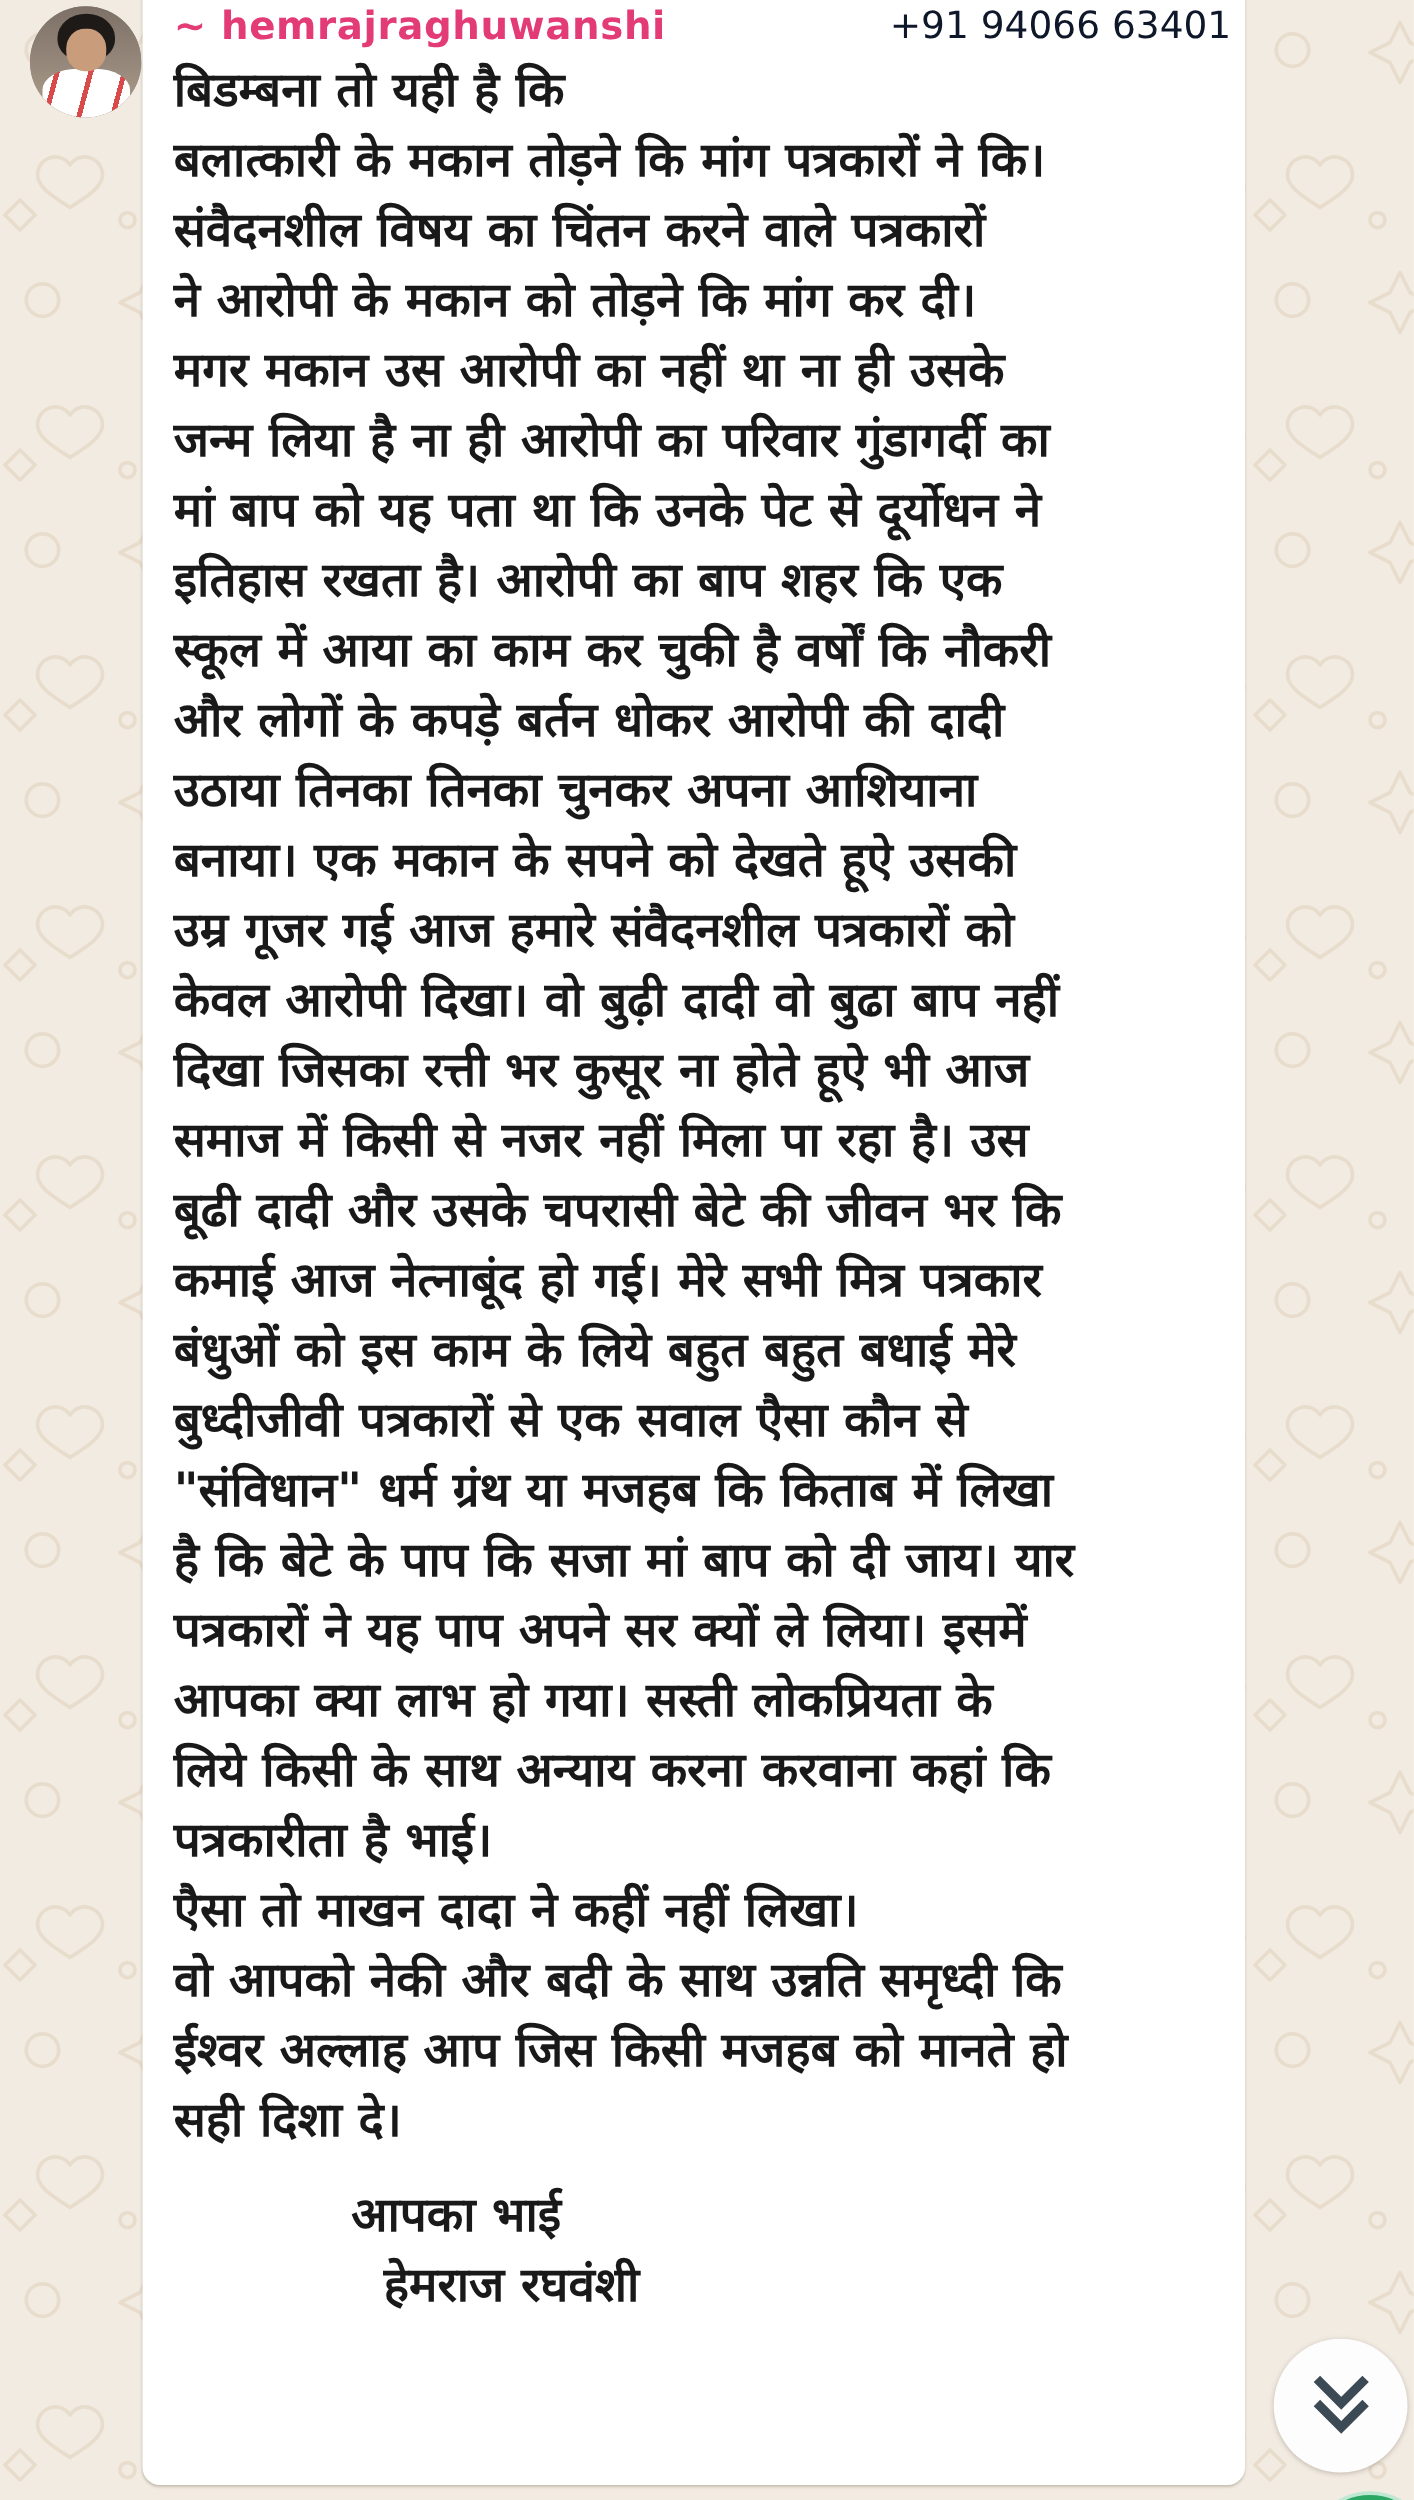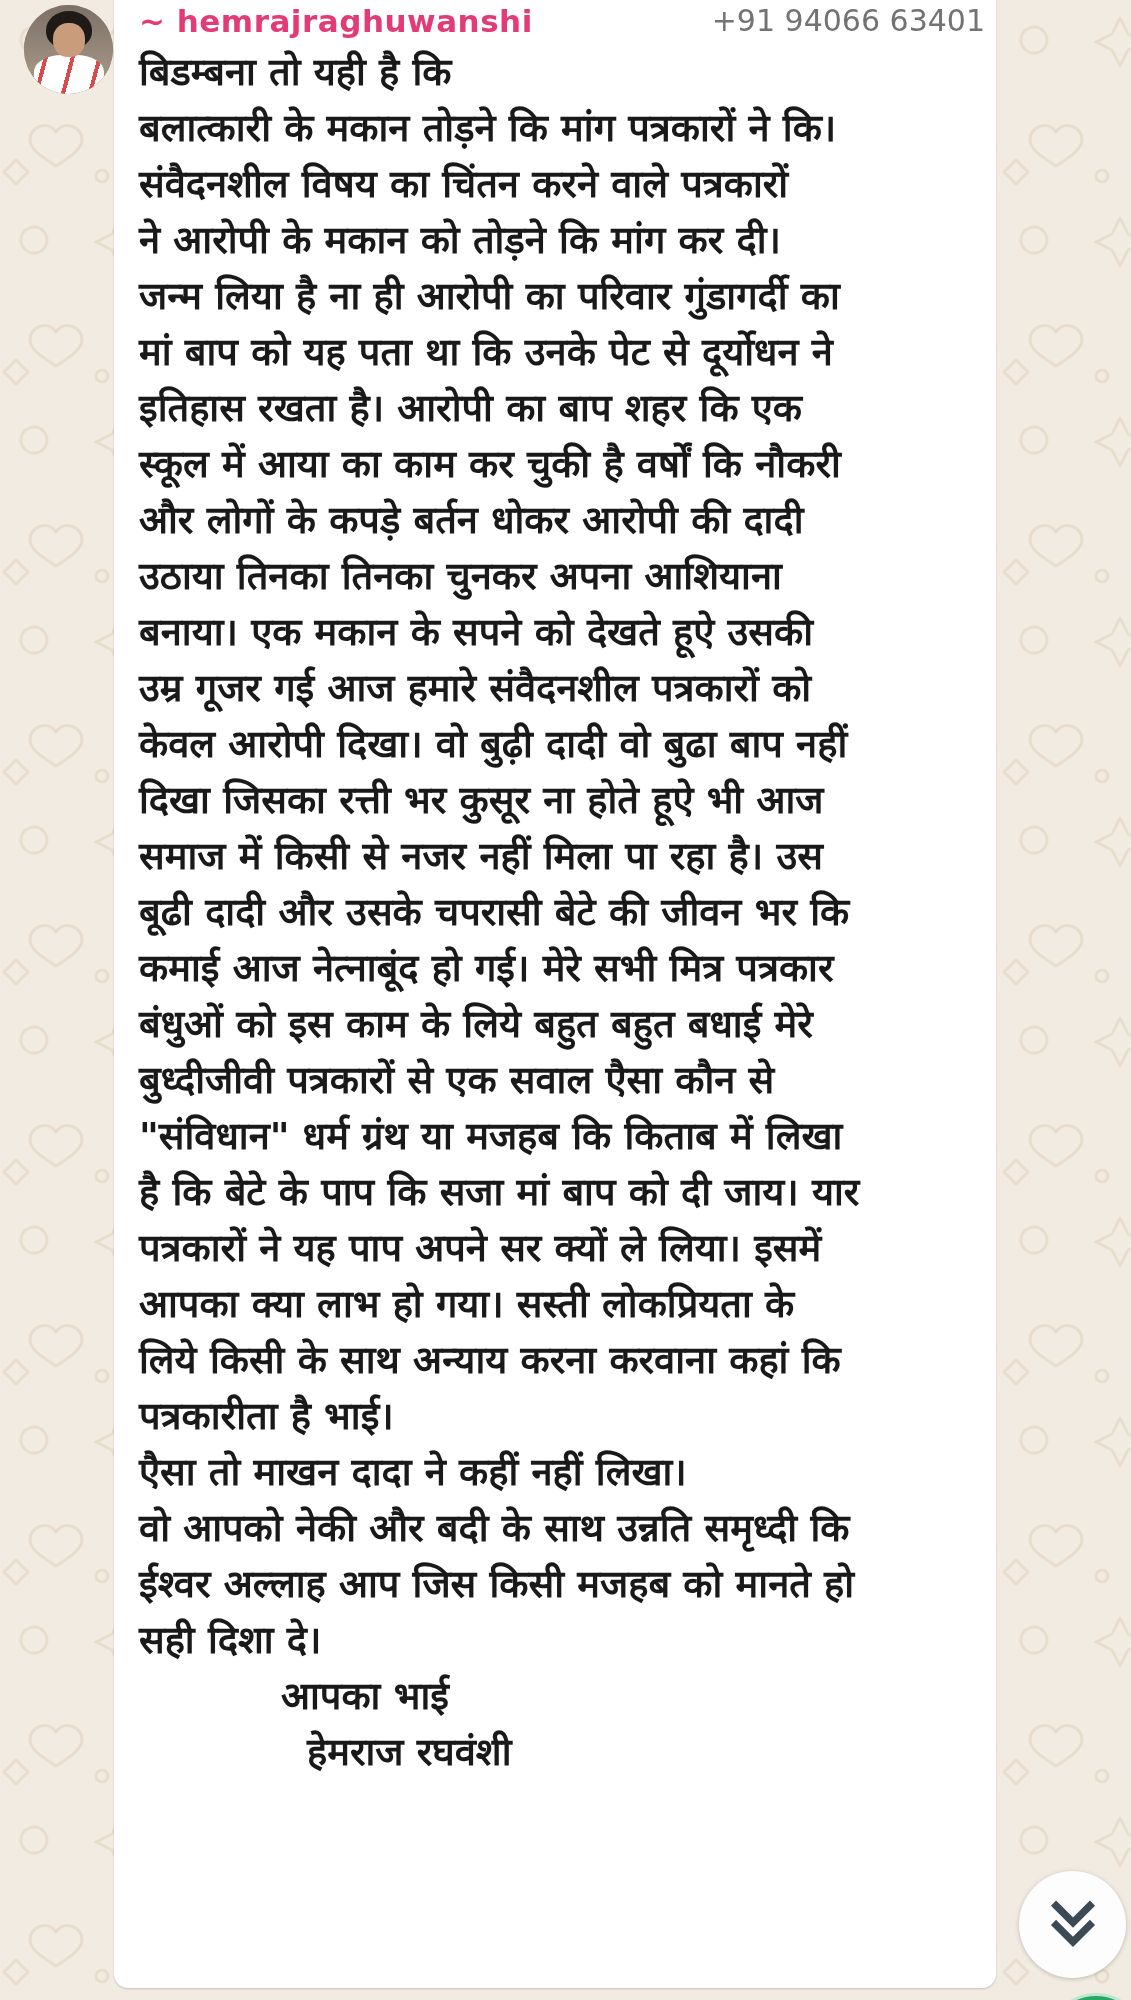--- a/index.html
+++ b/index.html
@@ -18,28 +18,28 @@
   .bubble-header{
     position:absolute;left:139px;top:2px;width:846px;height:42px;
     display:flex;justify-content:space-between;align-items:flex-start;
     z-index:3;
   }
   .sender-name{
     color:#e23b76;font-size:31px;font-weight:bold;letter-spacing:.5px;
     white-space:nowrap;line-height:38px;
   }
   .sender-phone{
-    color:#737373;font-size:30px;line-height:38px;white-space:nowrap;
+    color:#0f172a;font-size:30px;line-height:38px;white-space:nowrap;
   }
   .message{
     position:absolute;left:139px;top:44px;width:848px;z-index:3;
     color:#191919;font-size:38px;font-weight:bold;line-height:56px;
   }
   .msg-line{height:56px;white-space:nowrap;}
-  .signoff{margin-left:142px;height:56px;}
+  .signoff{margin-left:142px;height:56px;margin-top:20px;}
   .signature{margin-left:168px;height:56px;font-weight:800;}
   .avatar{
     position:absolute;left:24px;top:5px;width:89px;height:89px;border-radius:50%;
     overflow:hidden;z-index:3;background:#8a837c;
   }
   .av-bg{position:absolute;inset:0;background:linear-gradient(180deg,#7d7066 0%,#97897c 55%,#b3a089 100%);}
   .av-hair{position:absolute;left:22px;top:6px;width:46px;height:38px;border-radius:50% 50% 45% 45%;background:#1d1a18;}
   .av-face{position:absolute;left:29px;top:18px;width:32px;height:34px;border-radius:46%;background:#c99d7c;}
   .av-torso{
     position:absolute;left:10px;top:50px;width:70px;height:42px;border-radius:40% 40% 0 0;
@@ -89,20 +89,21 @@
   <span class="sender-name">~ hemrajraghuwanshi</span>
   <span class="sender-phone">+91 94066 63401</span>
 </div>
 
 <div class="message">
   <div>
       <div class="msg-line">बिडम्बना तो यही है कि</div>
       <div class="msg-line">बलात्कारी के मकान तोड़ने कि मांग पत्रकारों ने कि।</div>
       <div class="msg-line">संवैदनशील विषय का चिंतन करने वाले पत्रकारों</div>
       <div class="msg-line">ने आरोपी के मकान को तोड़ने कि मांग कर दी।</div>
+      <div class="msg-line">मगर मकान उस आरोपी का नहीं था ना ही उसके</div>
       <div class="msg-line">जन्म लिया है ना ही आरोपी का परिवार गुंडागर्दी का</div>
       <div class="msg-line">मां बाप को यह पता था कि उनके पेट से दूर्योधन ने</div>
       <div class="msg-line">इतिहास रखता है। आरोपी का बाप शहर कि एक</div>
       <div class="msg-line">स्कूल में आया का काम कर चुकी है वर्षों कि नौकरी</div>
       <div class="msg-line">और लोगों के कपड़े बर्तन धोकर आरोपी की दादी</div>
       <div class="msg-line">उठाया तिनका तिनका चुनकर अपना आशियाना</div>
       <div class="msg-line">बनाया। एक मकान के सपने को देखते हूऐ उसकी</div>
       <div class="msg-line">उम्र गूजर गई आज हमारे संवैदनशील पत्रकारों को</div>
       <div class="msg-line">केवल आरोपी दिखा। वो बुढ़ी दादी वो बुढा बाप नहीं</div>
       <div class="msg-line">दिखा जिसका रत्ती भर कुसूर ना होते हूऐ भी आज</div>

